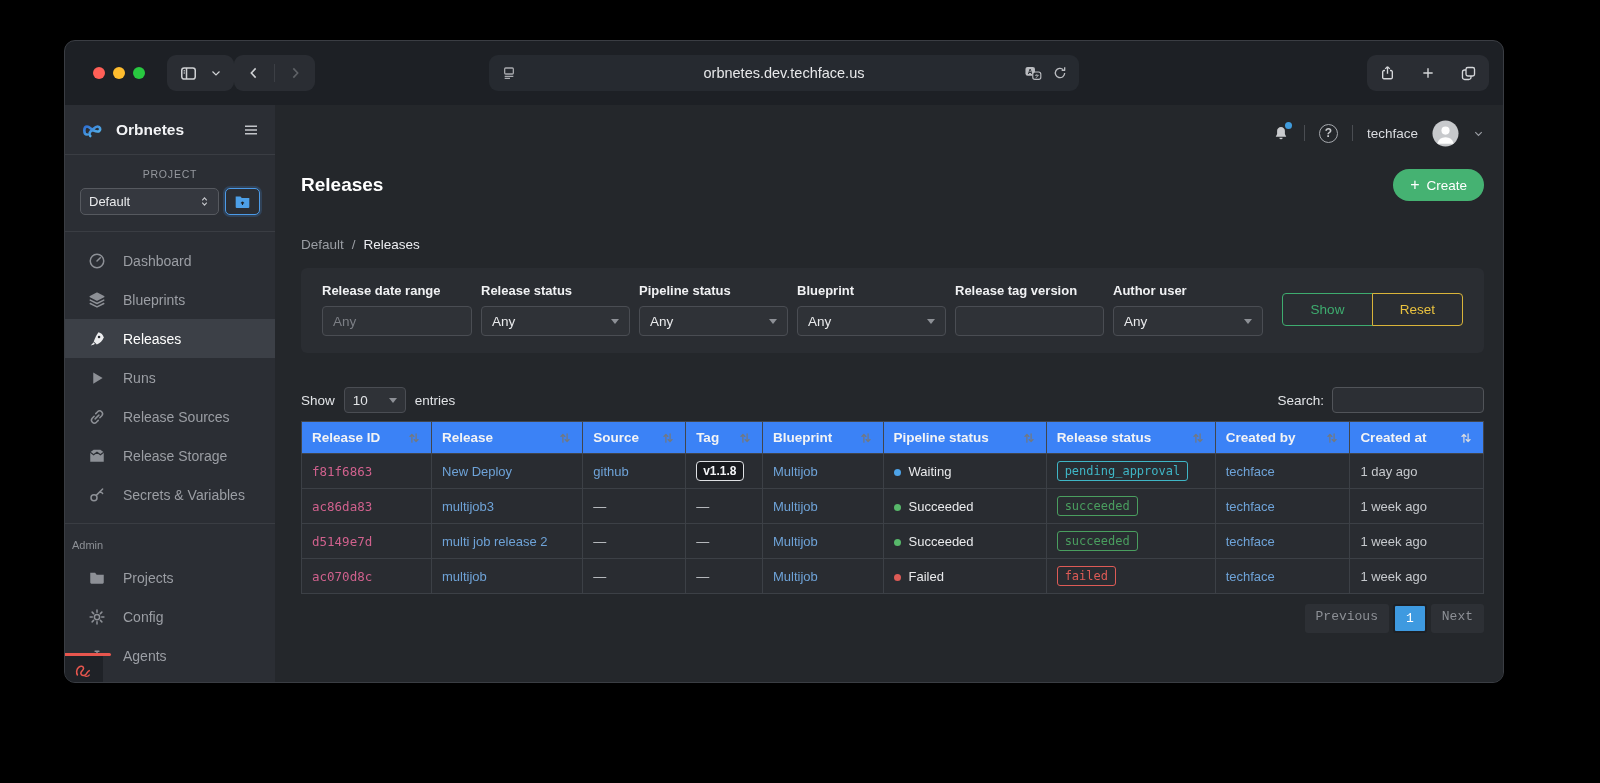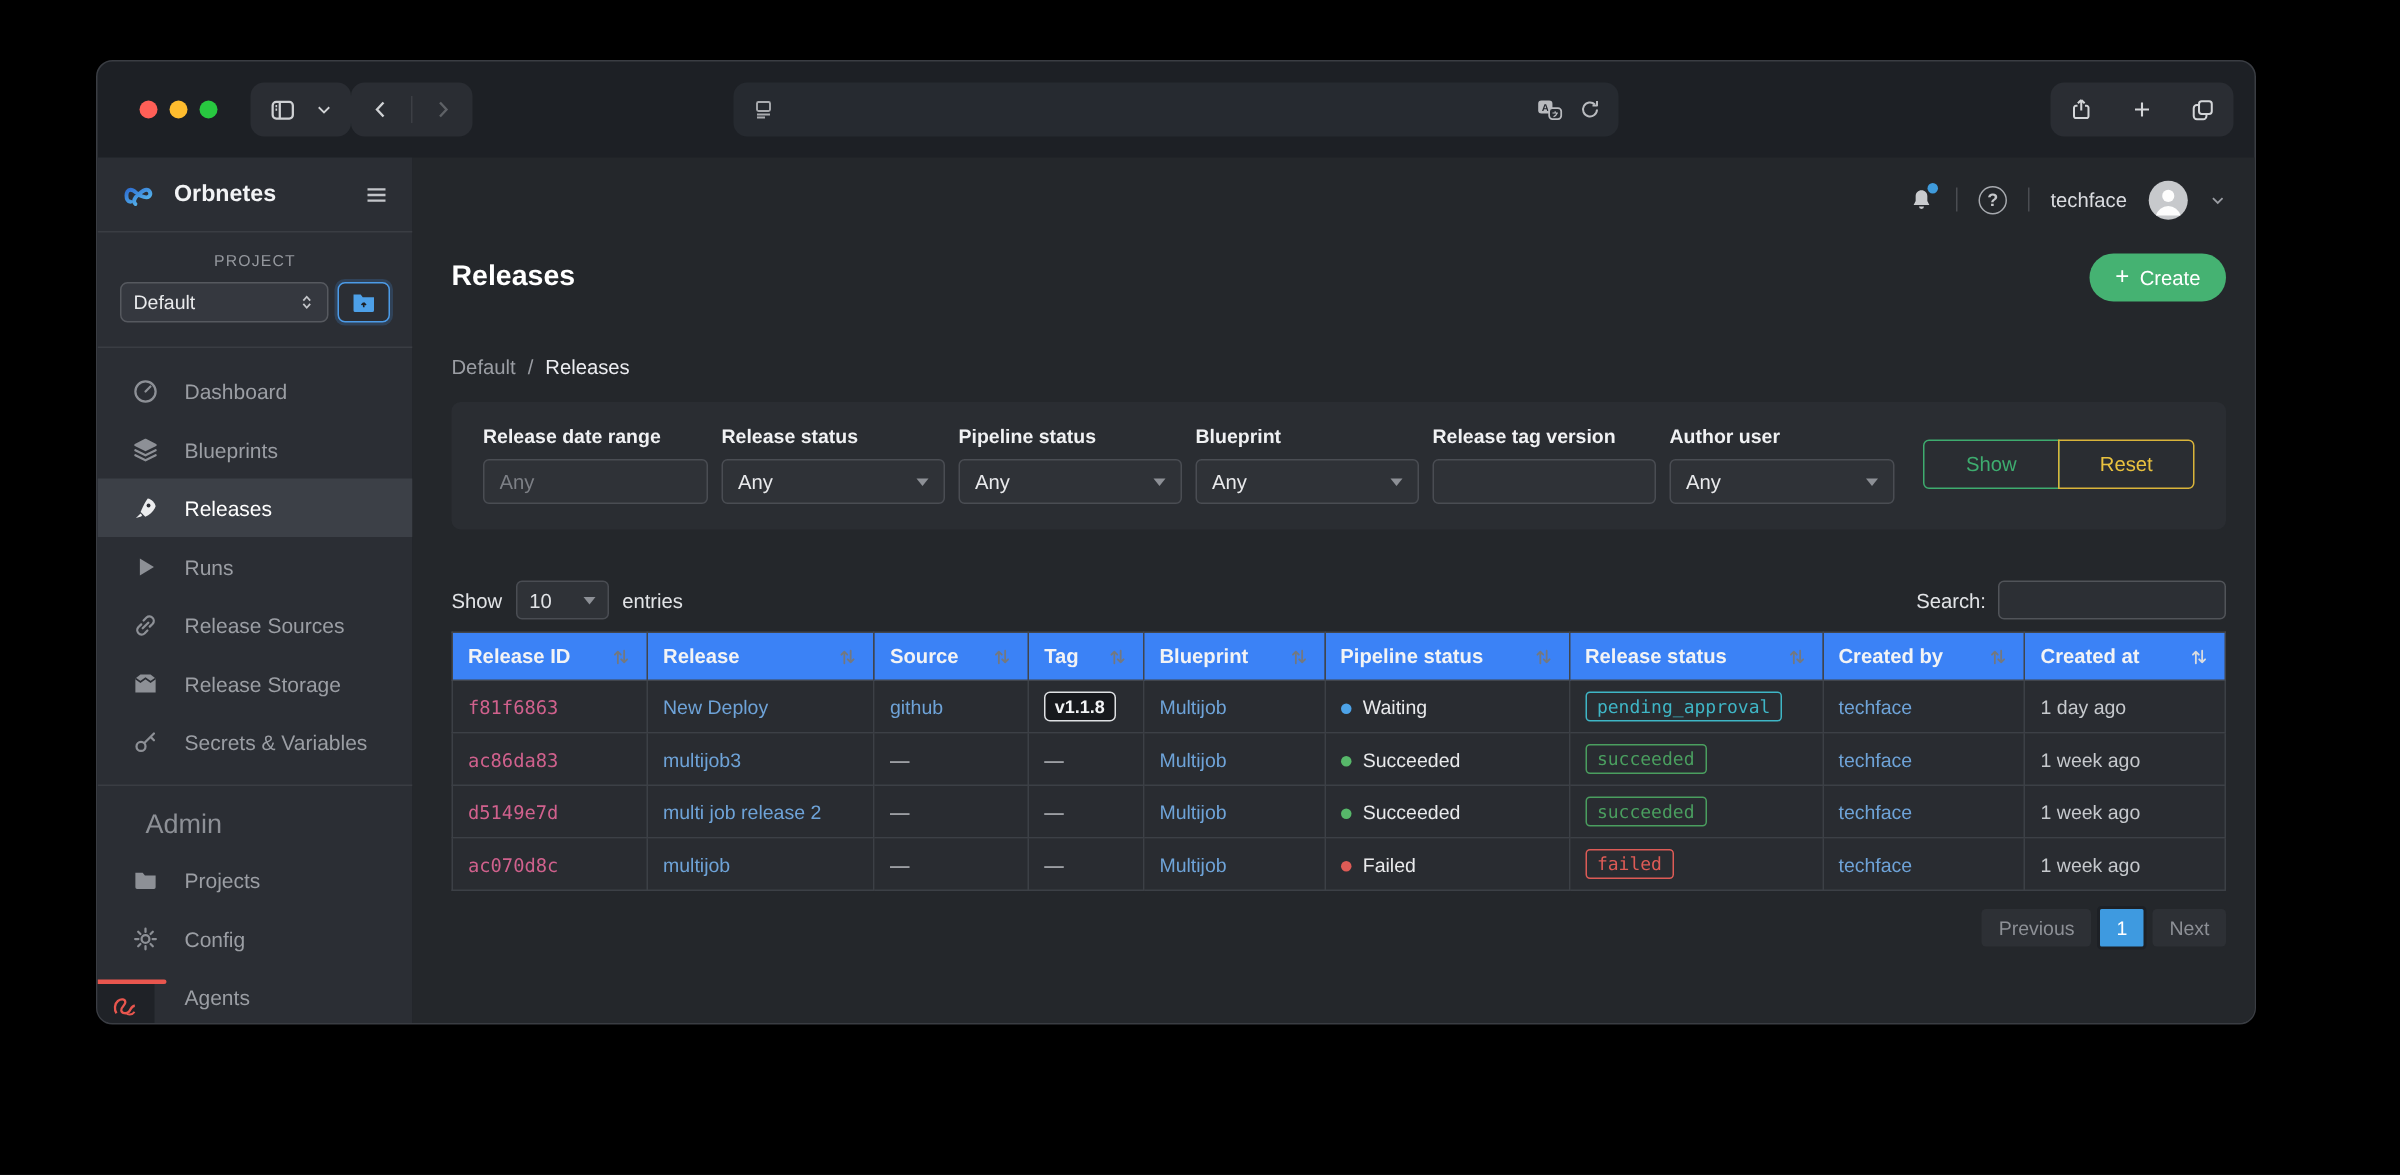--- a/index.html
+++ b/index.html
@@ -45,21 +45,21 @@
   .sb-folder-btn { width:35px; height:27px; border:1.5px solid #4c9be8; border-radius:5px;
     background:#2b2e34; display:flex; align-items:center; justify-content:center;
     box-shadow:0 0 0 2px rgba(70,140,220,.22); }
   .sb-nav { padding-top:9px; }
   .nav-item { height:39px; display:flex; align-items:center; padding:0 14px 0 23px; gap:17px;
     color:#9b9ea4; font-size:14px; cursor:pointer; }
   .nav-item .nav-icon { color:#8d9096; width:18px; }
   .nav-item.active { background:#3c4047; color:#fff; }
   .nav-item.active .nav-icon { color:#eceDef; color:#ecedef; }
   .sb-divider { border-top:1px solid #3a3d43; margin-top:9px; }
-  .sb-admin-label { padding:15px 32px 7px; color:#8d9096; font-size:18px; }
+  .sb-admin-label { padding:15px 7px 7px; color:#8d9096; font-size:11px; }
   .dev-line { position:absolute; left:0; bottom:28px; width:46px; height:3px; background:#e8564e; border-radius:0 2px 2px 0; }
   .dev-badge { position:absolute; left:0; bottom:0; width:38px; height:28px; background:#1f2227;
     display:flex; align-items:center; justify-content:center; }
 
   
   .content { flex:1; background:#24272b; padding:0 27px 0 26px; position:relative; }
   .content-header { height:44px; margin-top:6px; display:flex; align-items:center;
     justify-content:flex-end; gap:14px; color:#c9cbce; }
   .hdr-sep { width:1px; height:16px; background:#4a4d52; }
   .bell-wrap { position:relative; }
@@ -117,21 +117,21 @@
   .link { color:#6ea3d8; cursor:pointer; text-decoration:none; }
   .dash { color:#c6c9cd; }
   .tag-badge { display:inline-block; border:1px solid #dfe1e4; border-radius:4px; padding:2px 6px;
     background:#17191d; color:#f2f3f5; font-size:12px; font-weight:bold;
     box-shadow:0 0 0 1px #17191d inset; }
   .status-dot { display:inline-block; width:7px; height:7px; border-radius:50%; margin-right:8px; }
   .status-text { color:#e9eaec; }
   .badge { display:inline-block; border:1px solid currentColor; border-radius:3px; padding:2px 7px;
     font-family:"DejaVu Sans Mono",monospace; font-size:12px; }
 
-  .pagination { margin-top:10px; display:flex; justify-content:flex-end; align-items:center; font-size:13px; }
+  .pagination { margin-top:10px; display:flex; justify-content:flex-end; font-size:13px;font-family:Liberation Mono, monospace; }
   .pg-btn { padding:5px 11px; color:#8d9096; background:#2d3035; border-radius:3px; cursor:pointer; }
   .pg-current { margin:0 4px; padding:5px 11px; background:#3e9ae0; color:#fff; border-radius:3px;
     border:2px solid #1d2025; cursor:pointer; }
 </style>
 </head>
 <body>
 
 <div class="window">
 
   <div class="titlebar">
@@ -167,20 +167,21 @@
           </svg>
       </span>
     </div>
     <div class="urlbar">
       <span class="icon url-left">
         <svg width="16" height="16" viewBox="0 0 24 24" fill="none" stroke="currentColor" stroke-width="1.9">
             <rect x="5.5" y="4.5" width="13" height="9" rx="1.5"></rect>
             <path d="M5.5 17h13M5.5 20h8"></path>
           </svg>
       </span>
+      <span class="url-text">orbnetes.dev.techface.us</span>
       <span class="url-right">
         <span class="icon">
           <svg width="19" height="17" viewBox="0 0 26 22">
               <rect x="2" y="2" width="13" height="12" rx="3" fill="currentColor"></rect>
               <text x="8.5" y="11.5" font-size="9" font-weight="bold" text-anchor="middle" fill="#262a30" font-family="sans-serif">A</text>
               <rect x="12" y="9" width="11" height="10" rx="3" fill="#262a30" stroke="currentColor" stroke-width="1.6"></rect>
               <path d="M15 13.5h5M17.5 12v1.5M16 17c1.5-.8 2.8-2 3.3-3.5" stroke="currentColor" stroke-width="1.1" fill="none"></path>
             </svg>
         </span>
         <span class="icon">

